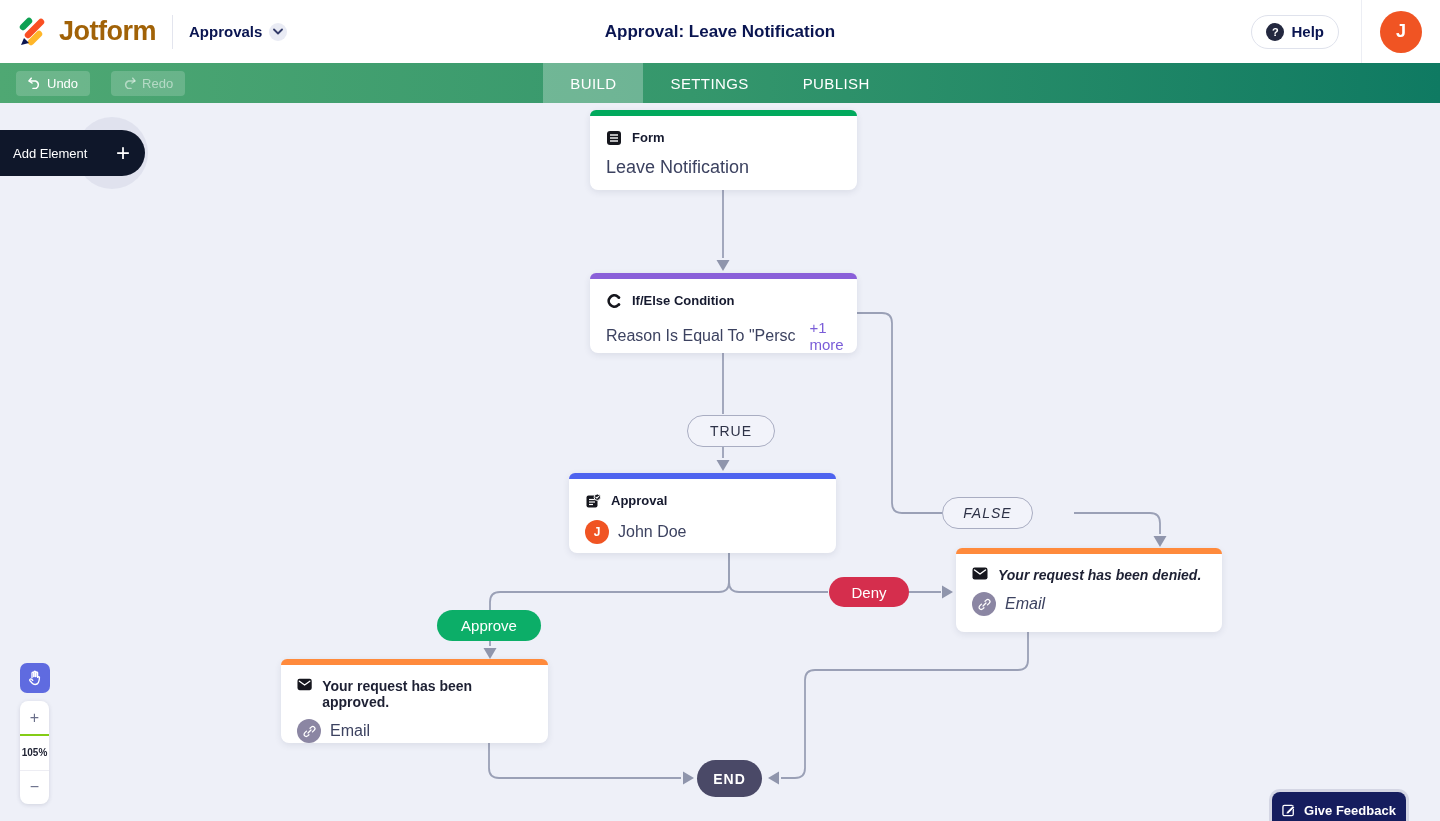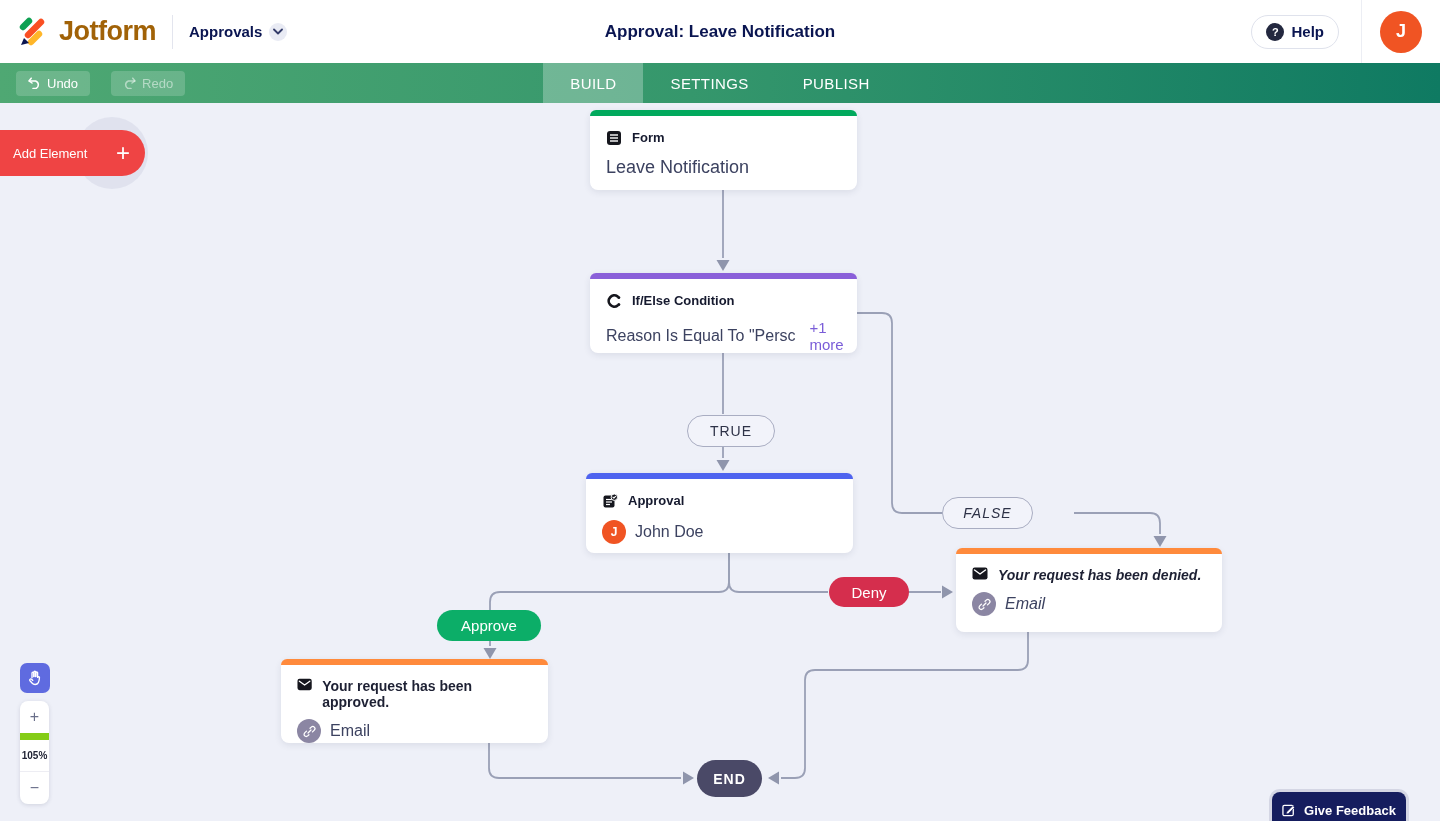--- a/index.html
+++ b/index.html
@@ -32,21 +32,21 @@
   .tabs { margin:0 auto; display:flex; height:40px; }
   .tab { display:flex; align-items:center; padding:0 27px; font-size:15px; letter-spacing:0.4px; color:#fff; cursor:pointer; }
   .tab.active { background:rgba(255,255,255,0.28); }
 
   
   .canvas { position:absolute; top:103px; left:0; width:1440px; height:718px; background:#eef0f8; overflow:hidden; }
   .connectors { position:absolute; top:0; left:0; z-index:1; pointer-events:none; }
 
   
   .add-halo { position:absolute; left:76px; top:14px; width:72px; height:72px; border-radius:50%; background:rgba(197,201,220,0.35); z-index:2; }
-  .add-element { position:absolute; left:0; top:27px; width:145px; height:46px; background:#ef4444; border-radius:0 23px 23px 0; display:flex; align-items:center; z-index:3; cursor:pointer; }
+  .add-element { position:absolute; left:0; top:27px; width:145px; height:46px; background:#0f172a; border-radius:0 23px 23px 0; display:flex; align-items:center; z-index:3; cursor:pointer; }
   .add-element .lbl { color:#fff; font-size:13px; padding-left:13px; flex:1; }
   .add-plus { color:#fff; font-size:24px; font-weight:300; padding-right:15px; line-height:1; }
 
   
   .node { position:absolute; background:#fff; border-radius:8px; box-shadow:0 2px 7px rgba(40,45,80,0.10); z-index:5; cursor:pointer; }
   .node .accent { position:absolute; top:0; left:0; right:0; height:6px; border-radius:8px 8px 0 0; }
   .node .inner { padding:20px 16px 0 16px; }
   .type-row { display:flex; align-items:flex-start; gap:10px; }
   .type-row .t { font-size:13px; font-weight:bold; color:#15192e; }
   .body-row { display:flex; align-items:center; gap:9px; margin-top:11px; }
@@ -60,21 +60,21 @@
 
   
   .cond-pill { position:absolute; border:1.5px solid #a9adc2; border-radius:17px; background:#f2f3fa; color:#2e3247; font-size:14px; letter-spacing:1px; display:flex; align-items:center; justify-content:center; z-index:6; }
   .action-pill { position:absolute; border-radius:16px; color:#fff; font-size:15px; display:flex; align-items:center; justify-content:center; z-index:6; cursor:pointer; }
   .end-pill { position:absolute; left:697px; top:657px; width:65px; height:37px; background:#4a4967; border-radius:19px; color:#fff; font-size:14px; font-weight:bold; letter-spacing:1px; display:flex; align-items:center; justify-content:center; z-index:6; }
 
   
   .hand-btn { position:absolute; left:20px; top:560px; width:30px; height:30px; border-radius:7px; background:#5f6be0; display:flex; align-items:center; justify-content:center; z-index:10; cursor:pointer; }
   .zoom-panel { position:absolute; left:20px; top:598px; width:29px; height:103px; background:#fff; border-radius:8px; box-shadow:0 1px 4px rgba(40,45,80,0.15); z-index:10; display:flex; flex-direction:column; }
   .zoom-panel .zbtn { flex:1; display:flex; align-items:center; justify-content:center; font-size:16px; color:#6a6f8a; cursor:pointer; }
-  .zoom-panel .zlevel { flex:1; display:flex; align-items:center; justify-content:center; font-size:10px; font-weight:bold; color:#222536; border-top:7px solid #84cc16; border-bottom:1px solid #ededf3; }
+  .zoom-panel .zlevel { flex:1; display:flex; align-items:center; justify-content:center; font-size:10px; font-weight:bold; color:#222536; border-top:2px solid #84cc16; border-bottom:1px solid #ededf3; }
 
   
   .feedback-btn { position:absolute; left:1272px; top:689px; width:134px; height:36px; background:#151d5e; border-radius:8px 8px 0 0; display:flex; align-items:center; justify-content:center; gap:7px; z-index:10; cursor:pointer; box-shadow:0 0 0 3px rgba(21,29,94,0.12); }
   .feedback-btn span { color:#fff; font-size:13px; font-weight:bold; }
 </style>
 </head>
 <body>
 
 <div class="app">
 
@@ -196,21 +196,21 @@
           </svg>
           <span class="t">If/Else Condition</span>
         </div>
         <div class="body-row" style="margin-top:10px;">
           <span class="rule-text">Reason Is Equal To "Persc</span>
           <span class="more">+1 more</span>
         </div>
       </div>
     </div>
 
-    <div class="node" style="left:586px; top:370px; width:267px; height:80px;">
+    <div class="node" style="left:569px; top:370px; width:267px; height:80px;">
       <div class="accent" style="background:#4e63ef;"></div>
       <div class="inner">
         <div class="type-row">
           <svg width="16" height="16" viewBox="0 0 16 16">
             <rect x="1.5" y="2.5" width="11" height="12" rx="2" fill="#15161d"></rect>
             <line x1="4" y1="6.5" x2="10" y2="6.5" stroke="#fff" stroke-width="1.2"></line>
             <line x1="4" y1="9" x2="10" y2="9" stroke="#fff" stroke-width="1.2"></line>
             <line x1="4" y1="11.5" x2="8" y2="11.5" stroke="#fff" stroke-width="1.2"></line>
             <circle cx="12.3" cy="4.2" r="3.2" fill="#15161d" stroke="#fff" stroke-width="1"></circle>
             <path d="M10.9 4.2l1 1 1.6-1.8" fill="none" stroke="#fff" stroke-width="1.1" stroke-linecap="round" stroke-linejoin="round"></path>

